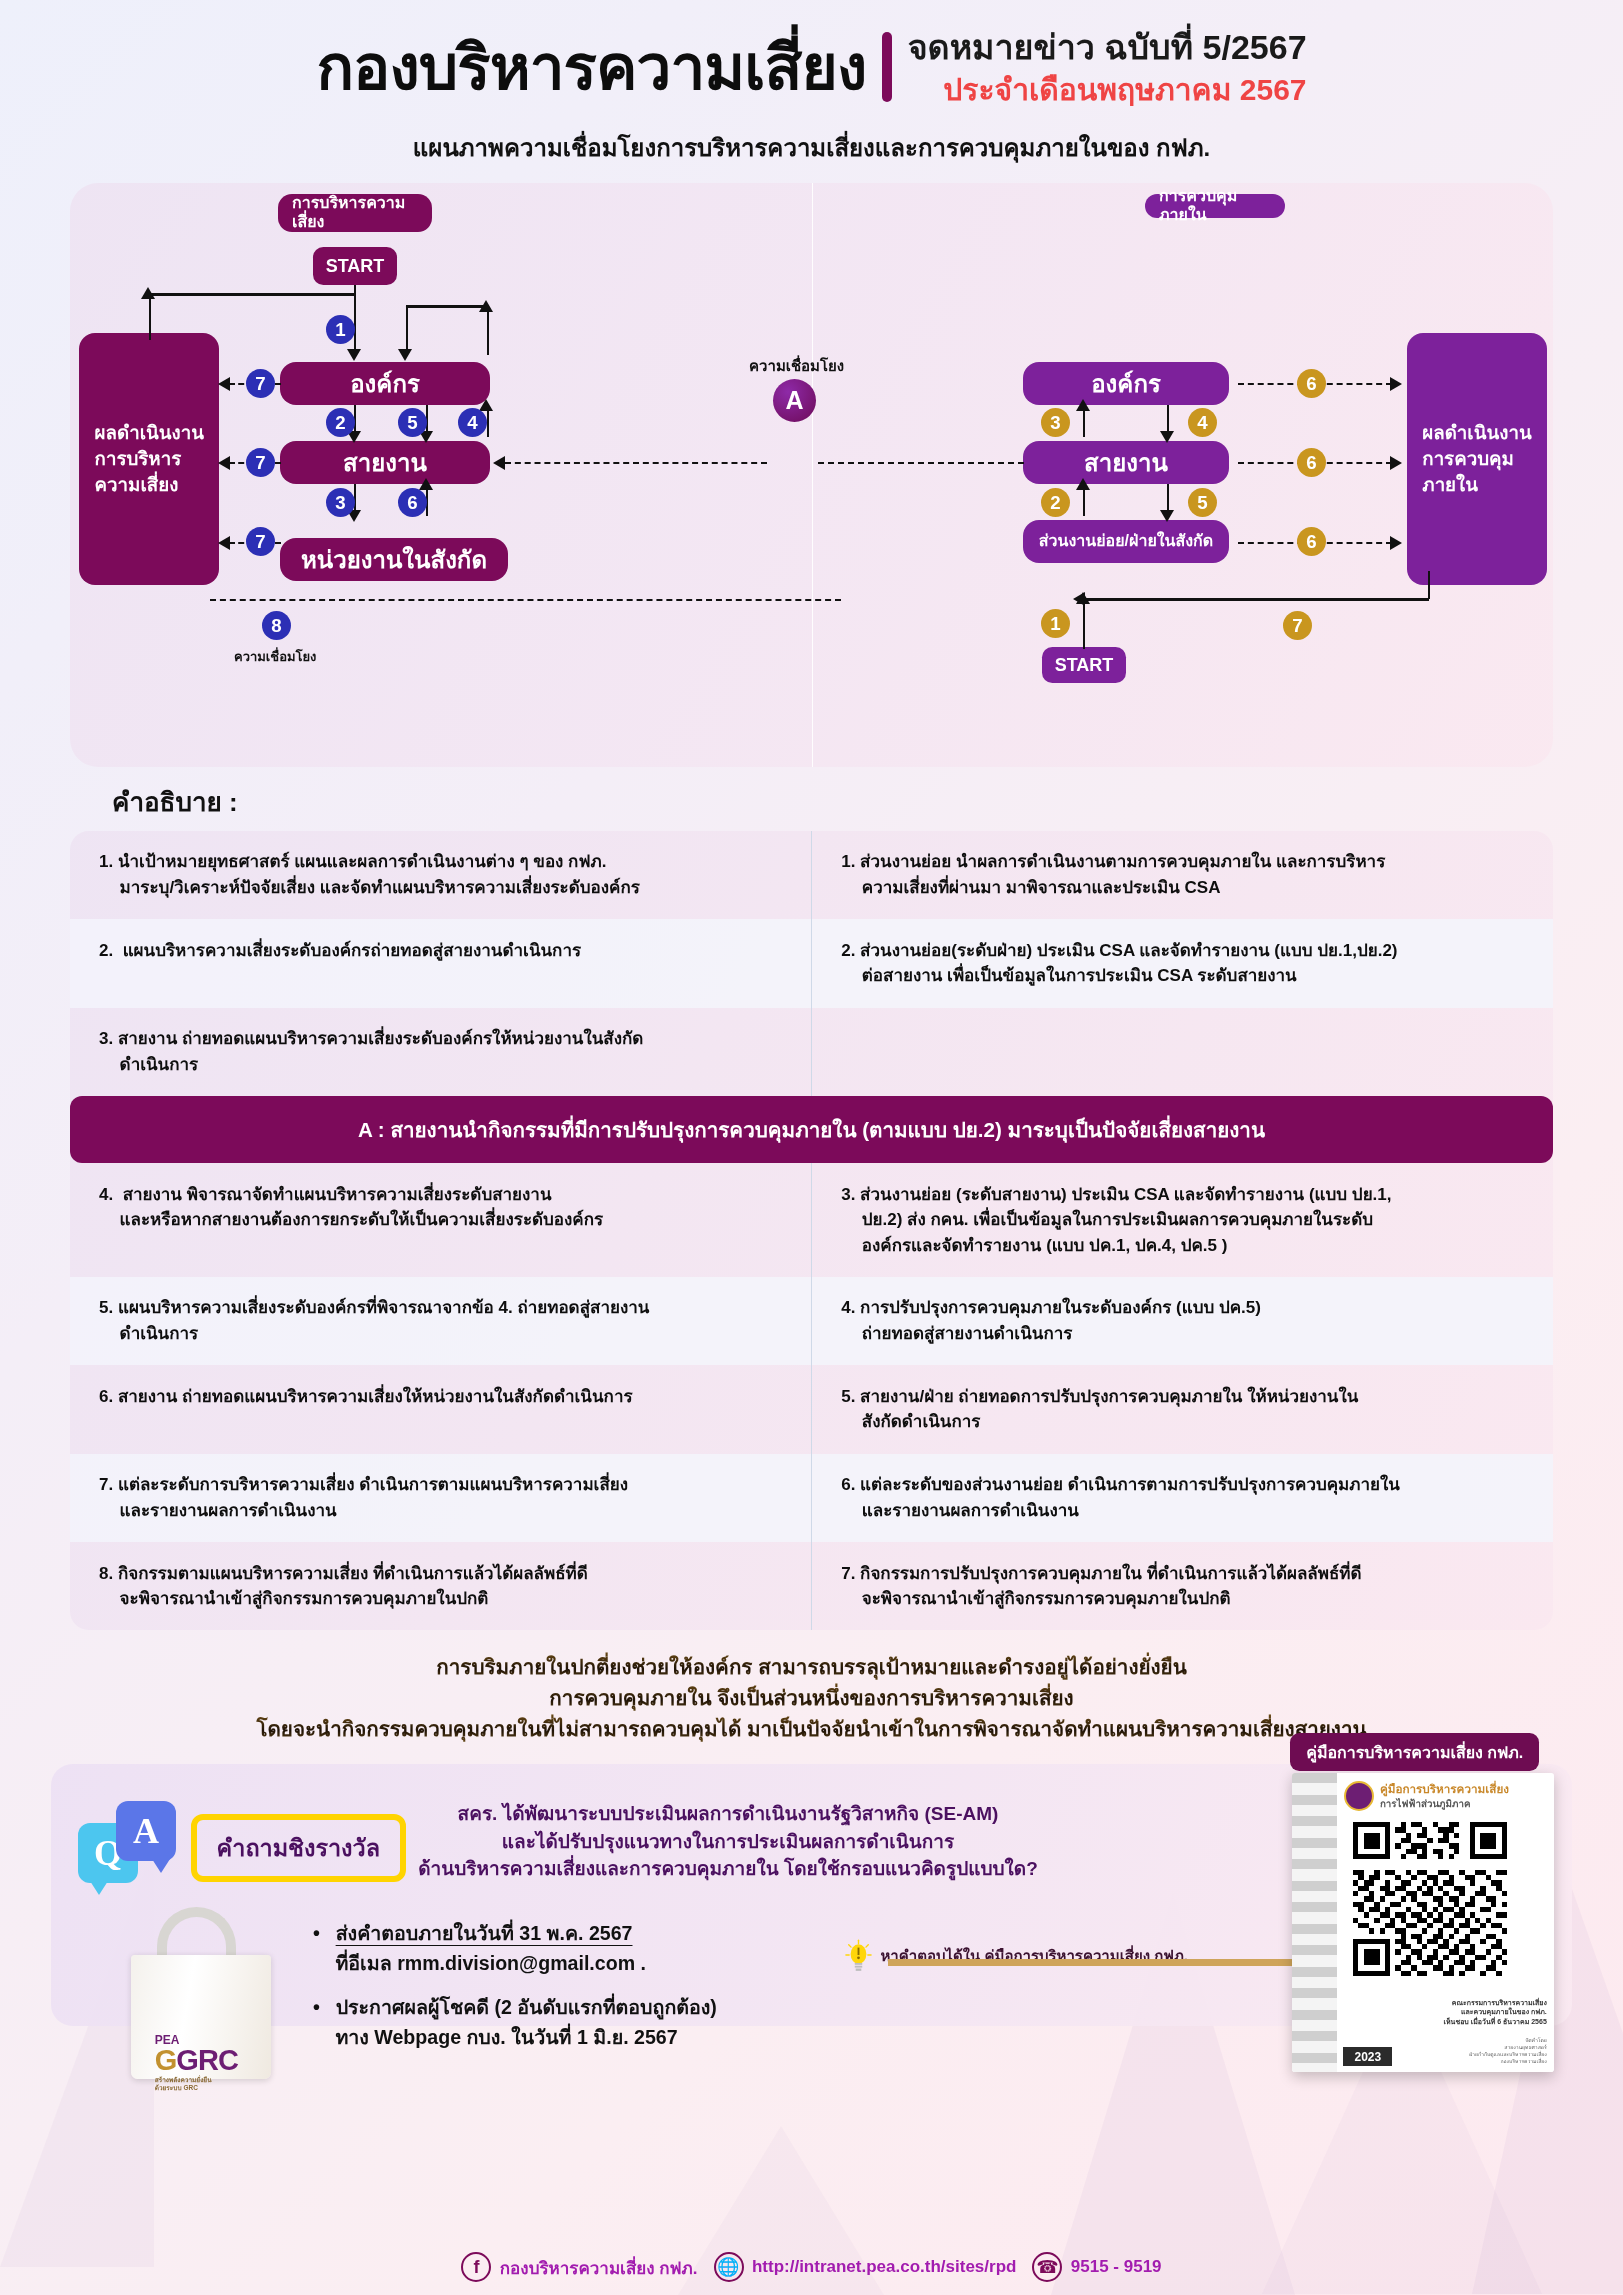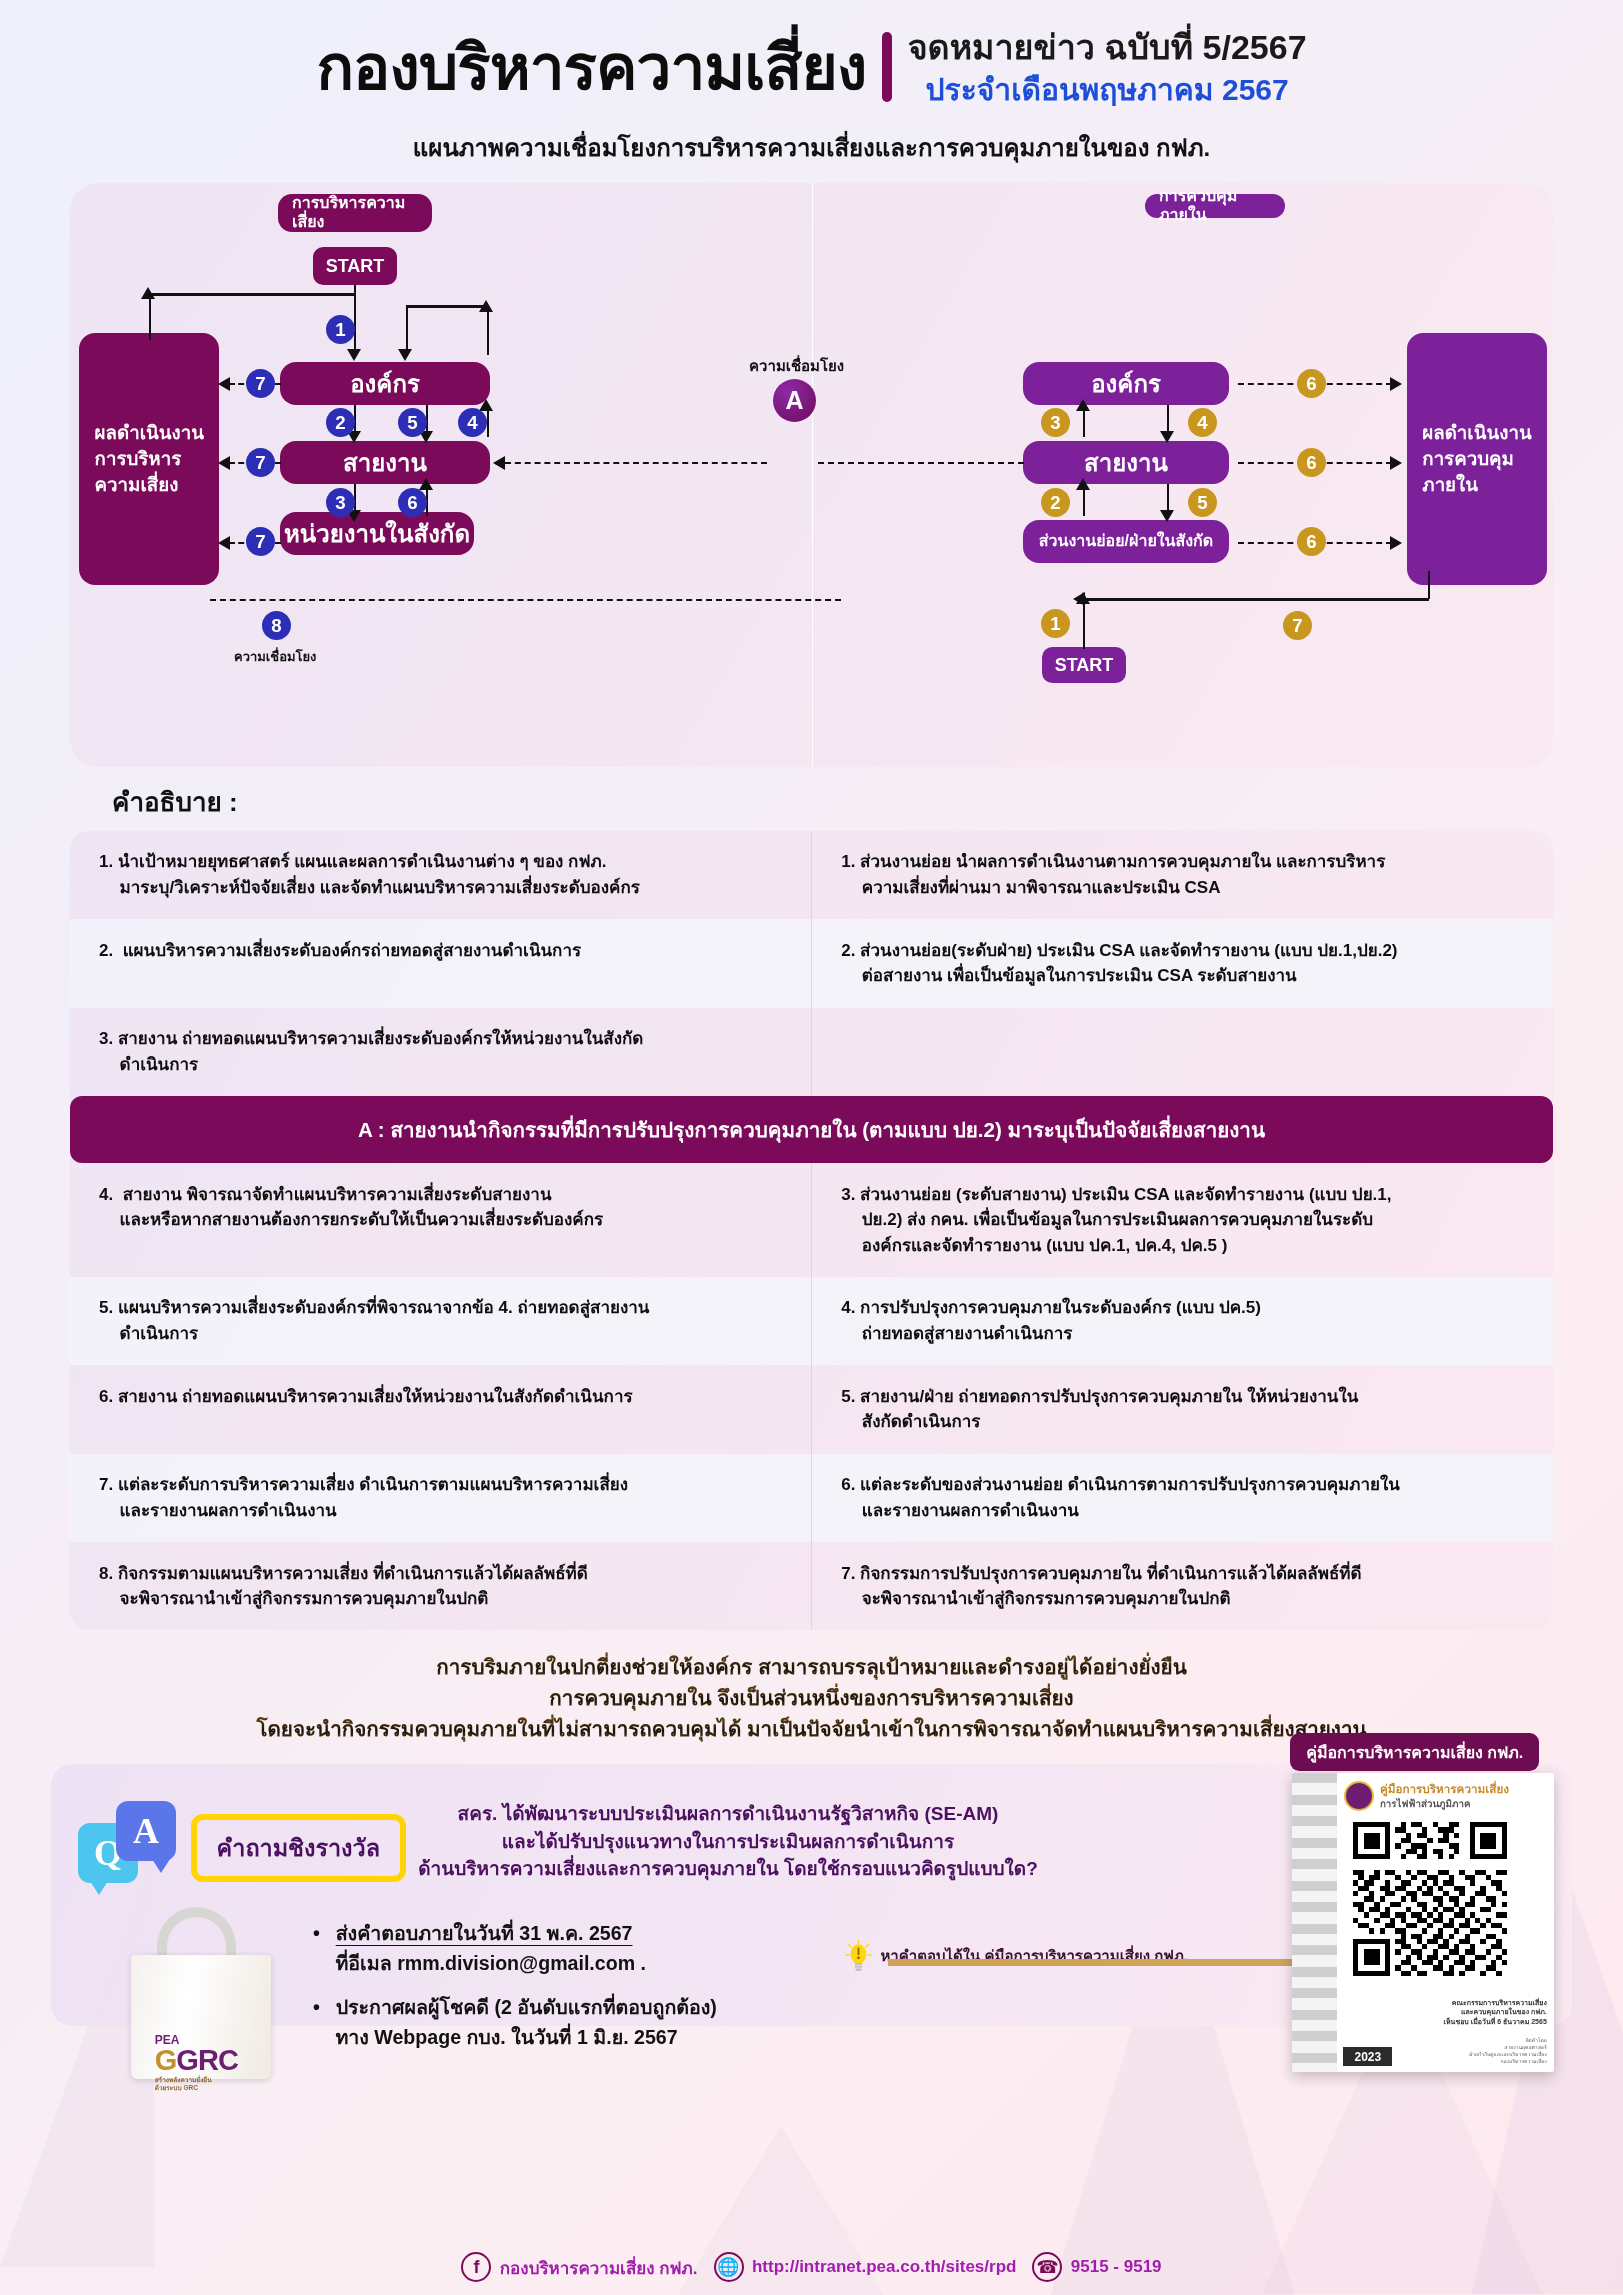--- a/index.html
+++ b/index.html
@@ -17,21 +17,21 @@
 
   
   .header { position: relative; z-index: 2; padding: 26px 0 9.3px 0; display: flex; align-items: center; justify-content: center; }
   .header-title {
     font-size: 62px; font-weight: 900; color: #0d0d0d; letter-spacing: -0.9px;
     line-height: 1.05; white-space: nowrap;
   }
   .header-bar { width: 9.3px; height: 70px; border-radius: 5.6px; background: #7c0a5a; margin: 0 16px; }
   .header-sub { line-height: 1.25; }
   .header-sub .l1 { font-size: 34px; font-weight: 700; color: #1a1a1a; white-space: nowrap; }
-  .header-sub .l2 { font-size: 30px; font-weight: 700; color: #1d4ed8; text-align: center; margin-top: 2.8px; white-space: nowrap; }
+  .header-sub .l2 { font-size: 30px; font-weight: 700; color: #ef4444; text-align: right; margin-top: 2.8px; white-space: nowrap; }
 
   .section-title {
     position: relative; z-index: 2; text-align: center;
     font-size: 24px; font-weight: 900; color: #111; margin-top: 10.3px;
   }
 
   
   .diagram-wrap {
     position: relative; z-index: 2;
     margin: 16px 70px 0 70px; height: 584px;
@@ -193,21 +193,21 @@
 <div class="section-title">แผนภาพความเชื่อมโยงการบริหารความเสี่ยงและการควบคุมภายในของ กฟภ.</div>
 
 <div class="diagram-wrap">
   <div class="dg-divider"></div>
 
   <div class="node pill-dark cap" style="left:208px;top:10.3px;width:154px;height:38px;">การบริหารความเสี่ยง</div>
   <div class="node pill-dark start" style="left:243px;top:64px;width:84px;height:38px;">START</div>
 
   <div class="node pill-dark proc" style="left:210px;top:179px;width:210px;height:43px;">องค์กร</div>
   <div class="node pill-dark proc" style="left:210px;top:258px;width:210px;height:43px;">สายงาน</div>
-  <div class="node pill-dark proc" style="left:210px;top:329px;width:194px;height:43px;">หน่วยงานในสังกัด</div>
+  <div class="node pill-dark proc" style="left:210px;top:355px;width:228px;height:43px;">หน่วยงานในสังกัด</div>
 
   <div class="node pill-dark outcome" style="left:9.3px;top:150px;width:140px;height:252px;white-space:pre-line;">ผลดำเนินงาน
 การบริหาร
 ความเสี่ยง</div>
 
   <div class="ln v" style="left:284px;top:102px;height:70px;"></div>
   <div class="arw down" style="left:277px;top:166px;"></div>
   <div class="badge blue" style="left:256px;top:132px;">1</div>
 
   <div class="ln h" style="left:79px;top:110px;width:207px;"></div>

